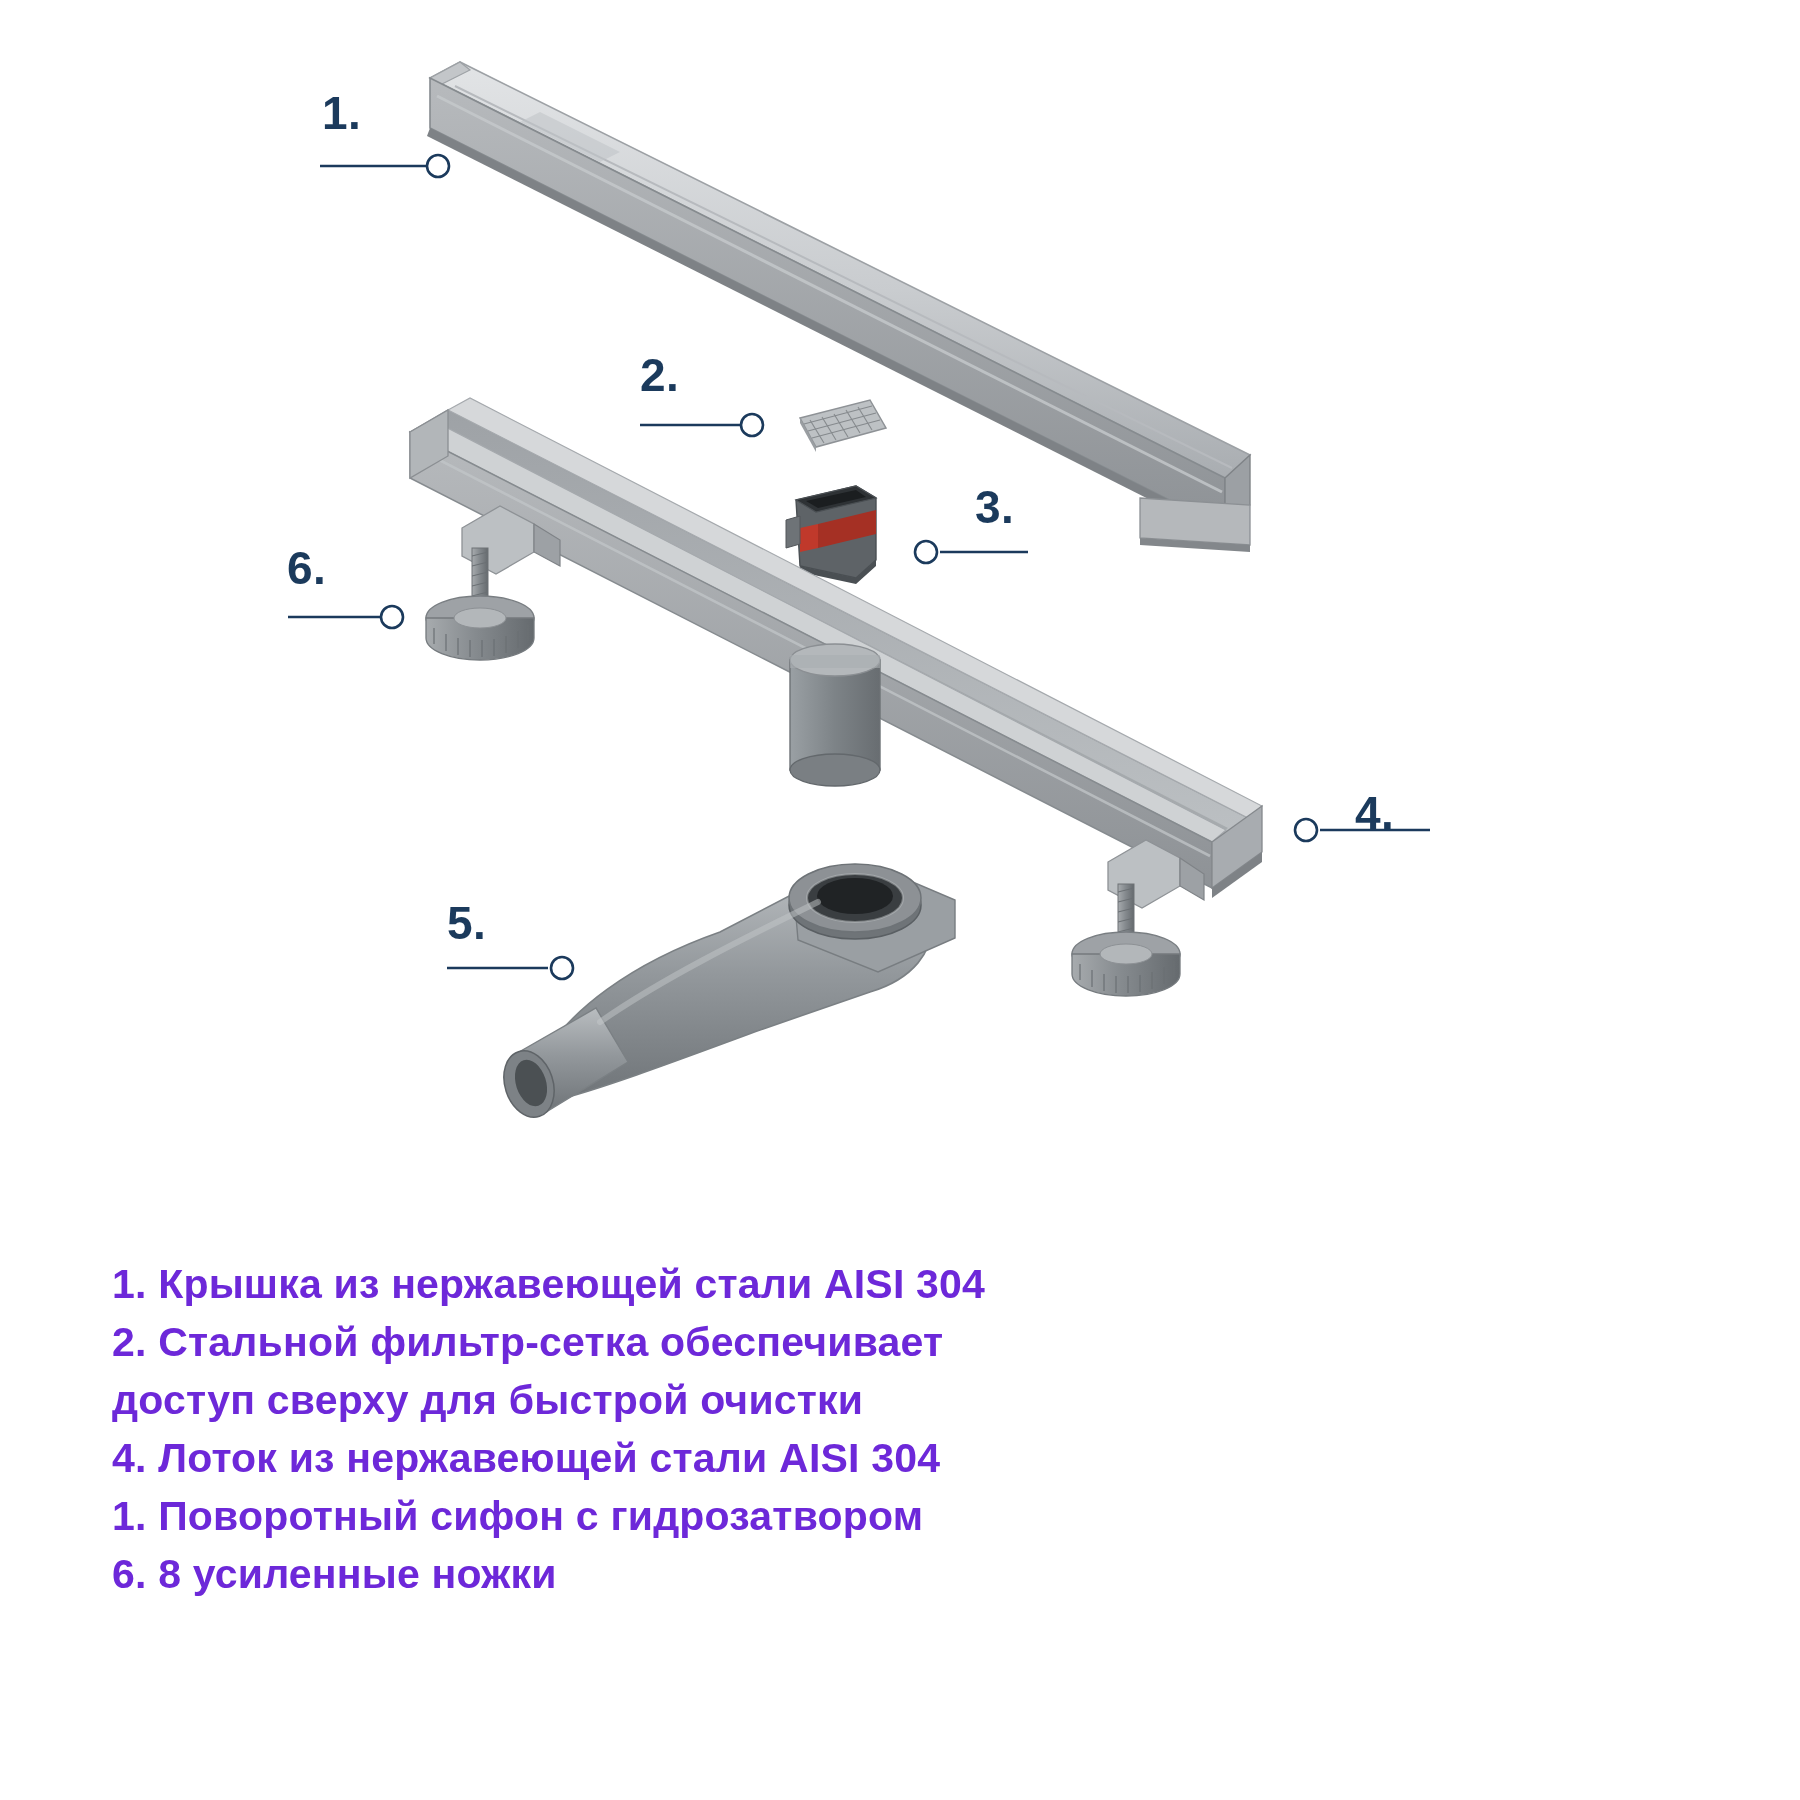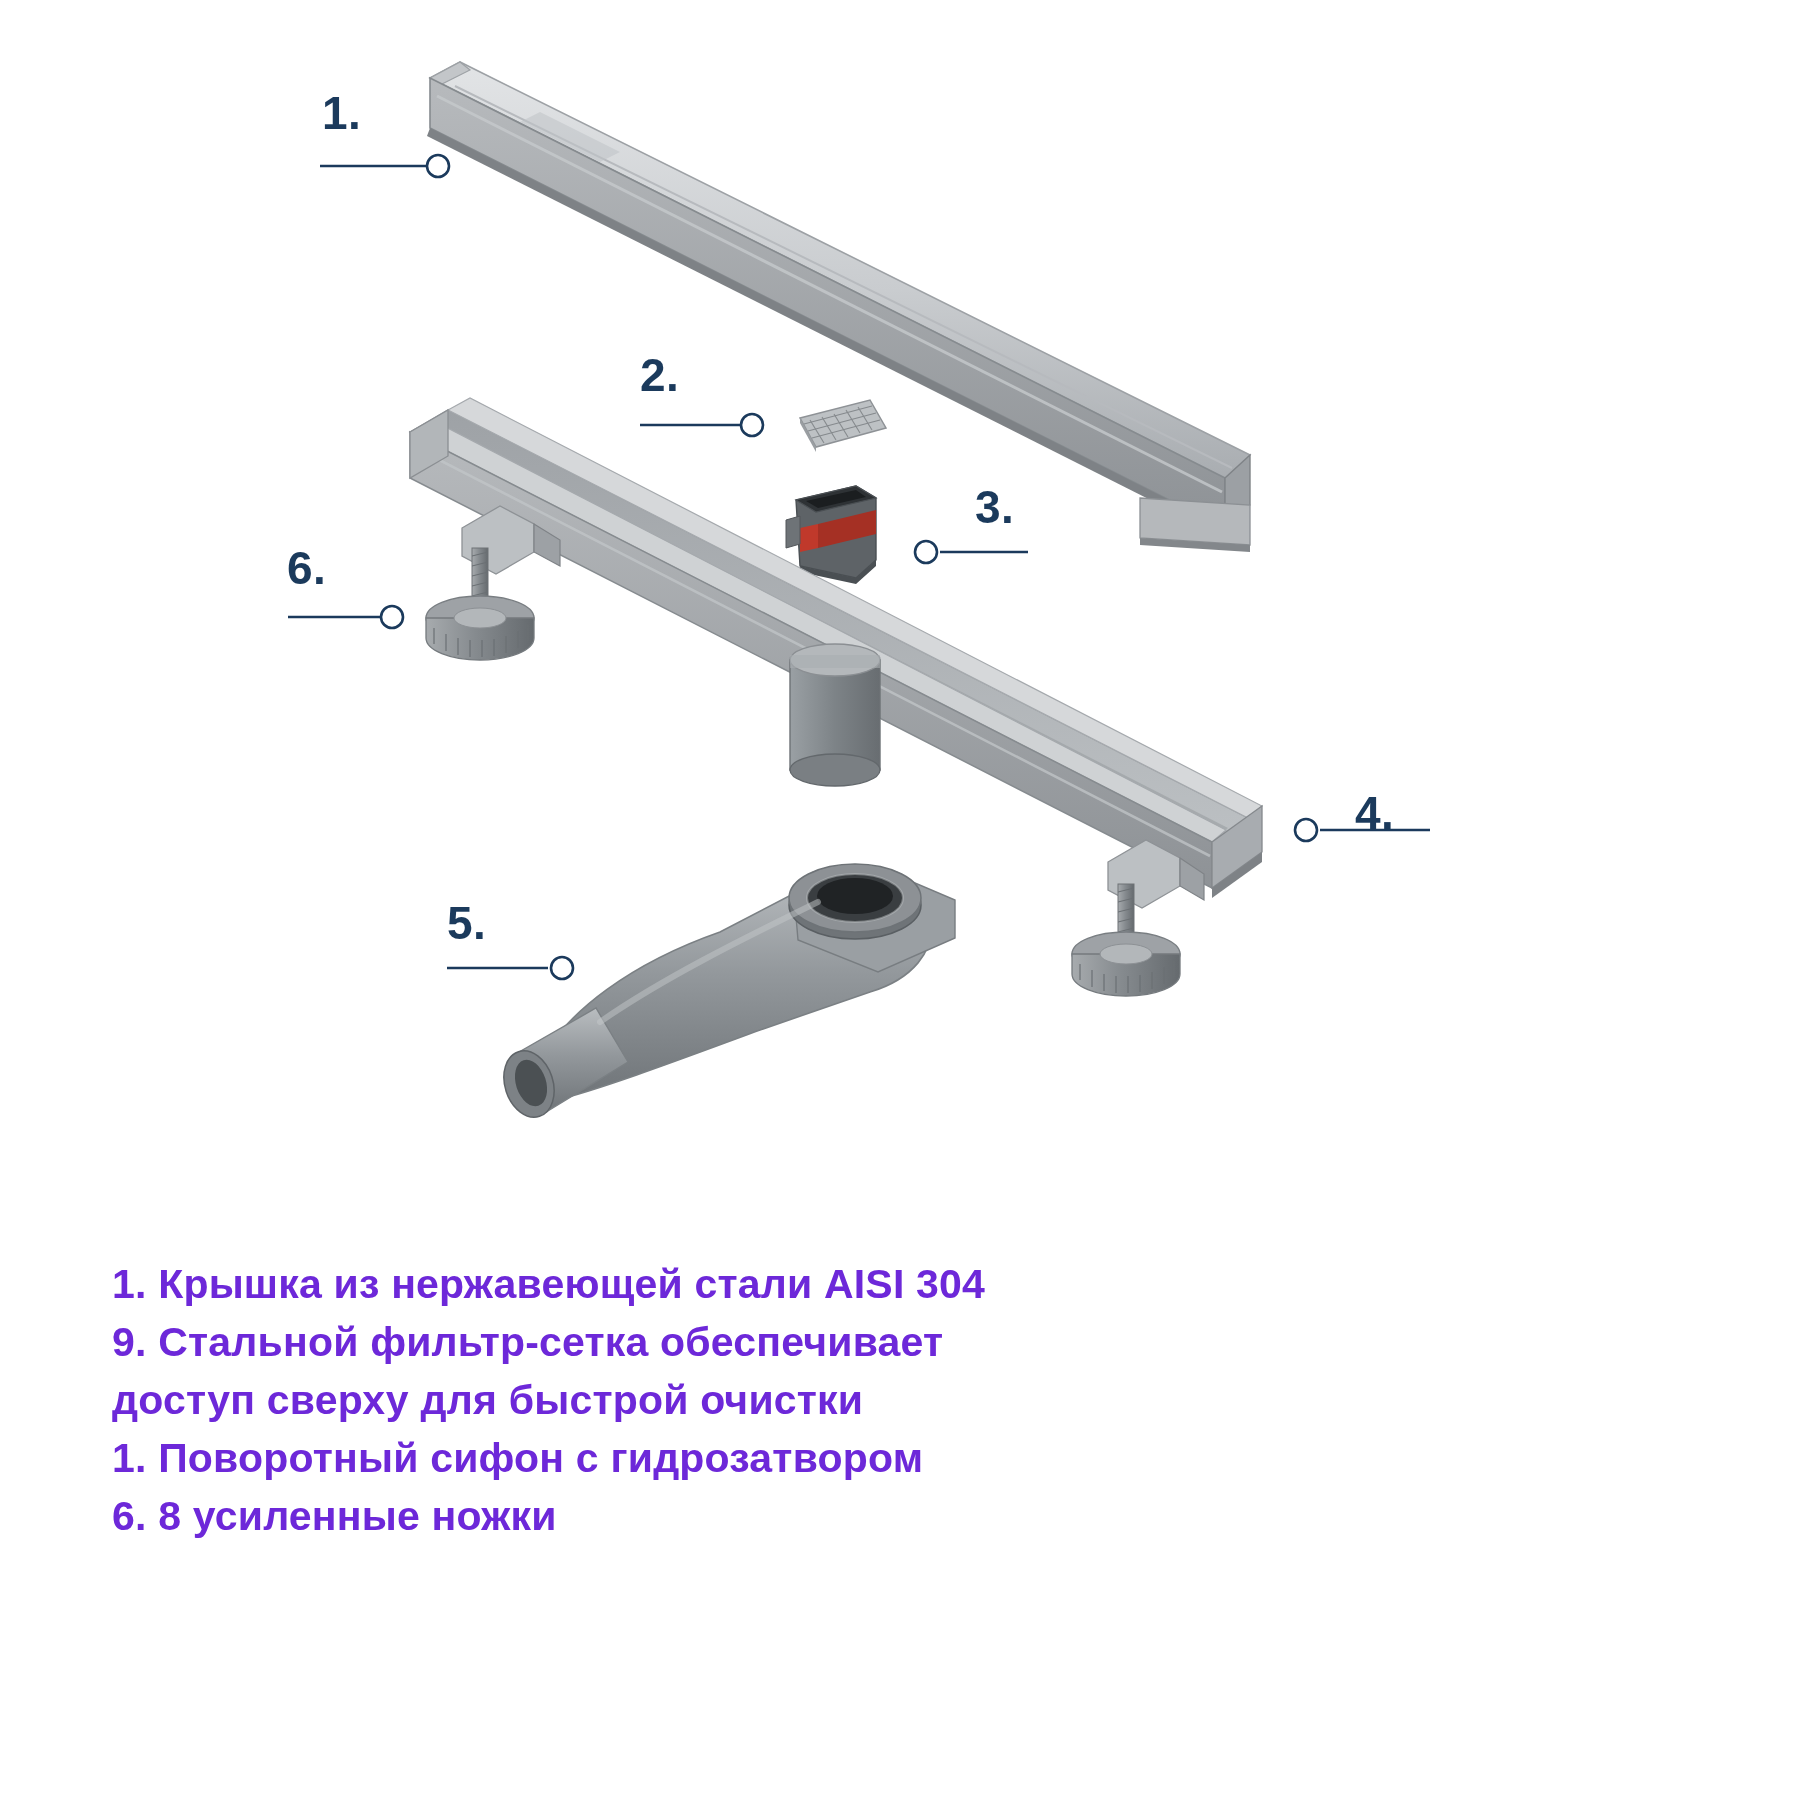--- a/index.html
+++ b/index.html
@@ -267,19 +267,20 @@
 
   <div class="callout-label" style="left:322px; top:90px;">1.</div>
   <div class="callout-label" style="left:640px; top:352px;">2.</div>
   <div class="callout-label" style="left:975px; top:484px;">3.</div>
   <div class="callout-label" style="left:1355px; top:790px;">4.</div>
   <div class="callout-label" style="left:447px; top:900px;">5.</div>
   <div class="callout-label" style="left:287px; top:545px;">6.</div>
 
   <div id="legend">
     <div class="legend-line">1. Крышка из нержавеющей стали AISI 304</div>
-    <div class="legend-line">9. Стальной фильтр-сетка обеспечивает</div>
+    <div class="legend-line">2. Стальной фильтр-сетка обеспечивает</div>
     <div class="legend-line">доступ сверху для быстрой очистки</div>
+    <div class="legend-line">4. Лоток из нержавеющей стали AISI 304</div>
     <div class="legend-line">1. Поворотный сифон с гидрозатвором</div>
     <div class="legend-line">6. 8 усиленные ножки</div>
   </div>
 
 </div>
 
 </body></html>

